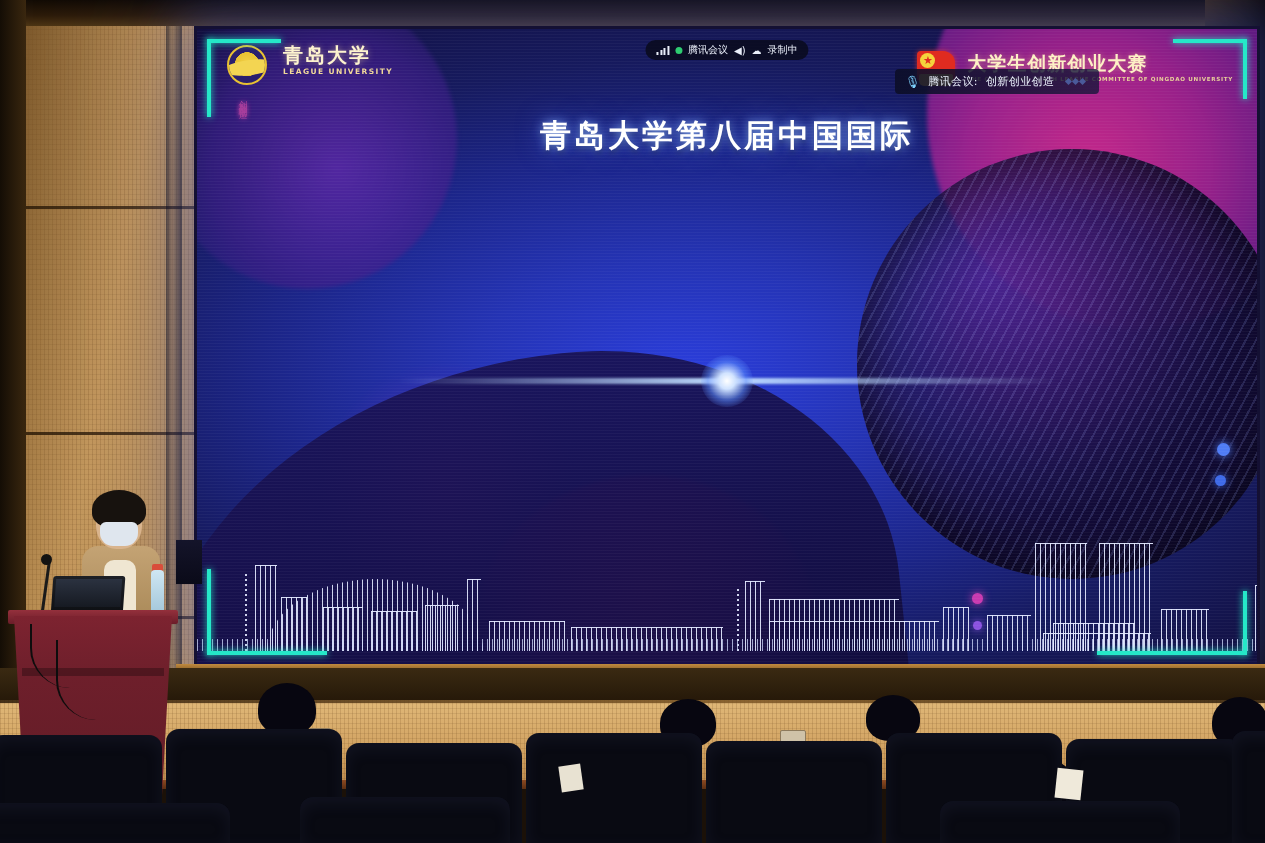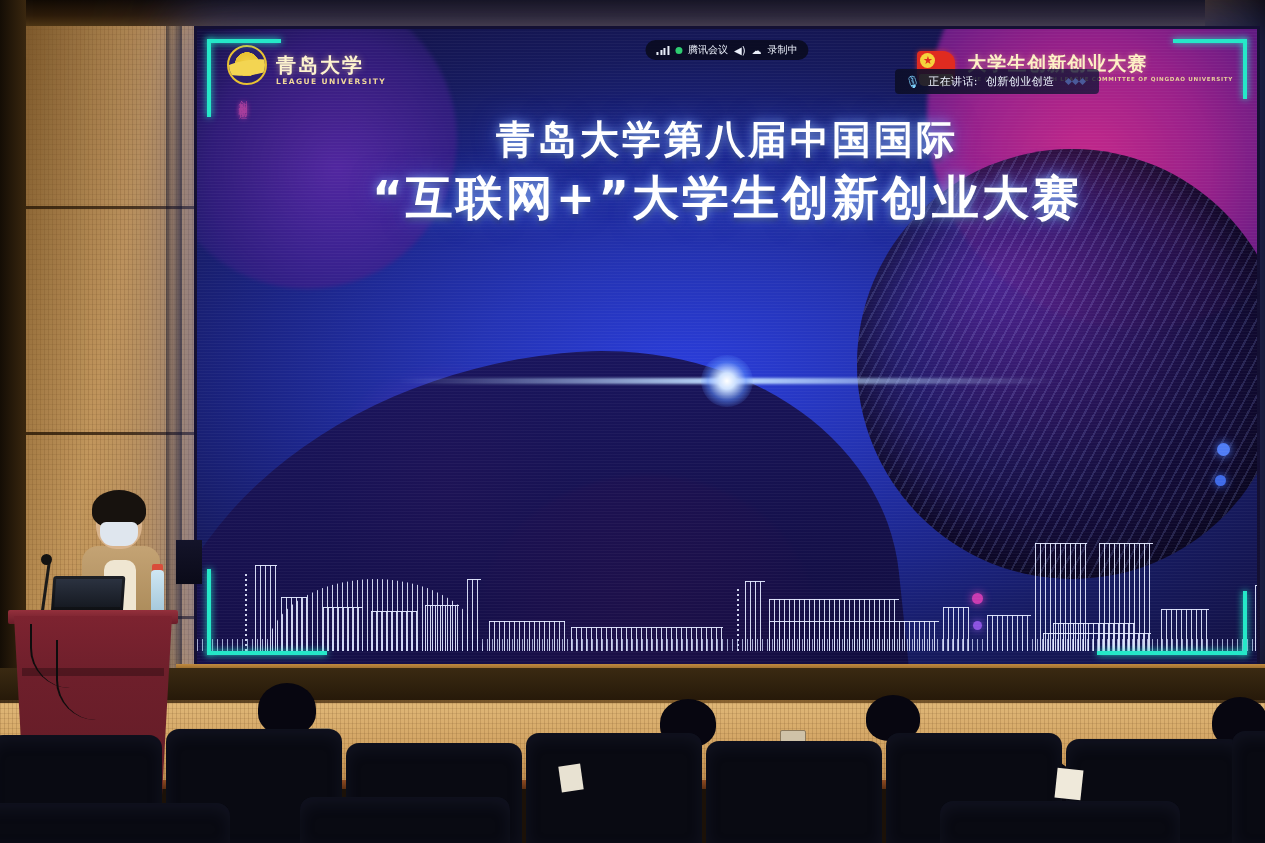--- a/index.html
+++ b/index.html
@@ -89,21 +89,21 @@
   .frm.tl-h { left:10px; top:10px; width:74px; height:4px; }
   .frm.tl-v { left:10px; top:10px; width:4px; height:78px; }
   .frm.bl-h { left:10px; bottom:10px; width:120px; height:4px; }
   .frm.bl-v { left:10px; bottom:10px; width:4px; height:86px; }
   .frm.tr-h { right:10px; top:10px; width:74px; height:4px; }
   .frm.tr-v { right:10px; top:10px; width:4px; height:60px; }
   .frm.br-h { right:10px; bottom:10px; width:150px; height:4px; }
   .frm.br-v { right:10px; bottom:10px; width:4px; height:64px; }
 
   
-  .logo-qdu { position:absolute; left:30px; top:16px; display:flex; align-items:flex-end; gap:9px; }
+  .logo-qdu { position:absolute; left:30px; top:16px; display:flex; align-items:flex-start; gap:16px; }
   .qdu-mark { width:40px; height:40px; border-radius:50%;
     background:radial-gradient(circle at 50% 48%, #f2d24a 0%, #e8c132 46%, #2a1f6e 47%, #2a1f6e 100%);
     position:relative; border:2px solid #e8c132; overflow:hidden; }
   .qdu-mark:after { content:""; position:absolute; left:-4px; top:13px; width:50px; height:15px;
     background:#f3d552; transform:rotate(-7deg); border-radius:50%/40%; }
   .qdu-txt { line-height:1; }
   .qdu-cn { font-size:20px; font-weight:bold; color:#fdf3cf; letter-spacing:2px;
     font-family:"DejaVu Serif","Liberation Serif",serif; text-shadow:0 0 6px rgba(255,230,150,.5); }
   .qdu-en { font-size:7.5px; color:#f0d89a; letter-spacing:1.4px; margin-top:3px; font-weight:bold; }
 
@@ -122,21 +122,21 @@
   
   .vstrip { position:absolute; left:38px; top:64px; width:14px; height:118px;
     writing-mode:vertical-rl; font-size:9px; color:#d04ba8; opacity:.75; letter-spacing:2px;
     text-shadow:0 0 5px #d04ba8; }
 
   
   .titles { position:absolute; left:0; right:0; top:88px; text-align:center; }
   .t-line { color:#ffffff; font-weight:bold; letter-spacing:3px; line-height:1.18;
     font-family:"DejaVu Sans","Liberation Sans",sans-serif;
     text-shadow:0 0 10px rgba(140,180,255,.85), 0 0 26px rgba(80,120,255,.6), 0 3px 5px rgba(0,0,0,.45); }
-  .t1 { font-size:39px; }
+  .t1 { font-size:31px; }
   .t2 { font-size:47px; margin-top:7px; }
   .t3 { font-size:52px; margin-top:12px; font-weight:bold; letter-spacing:5px;
     color:#f4563c; -webkit-text-stroke:1.5px #ffd9cf;
     text-shadow:0 0 14px rgba(255,90,60,.75), 0 0 34px rgba(255,70,40,.45), 0 3px 6px rgba(0,0,0,.4); }
 
   
   .mtg-bar { position:absolute; left:50%; top:11px; transform:translateX(-50%);
     background:rgba(8,10,26,.82); border-radius:11px; padding:3px 11px;
     display:flex; align-items:center; gap:6px; }
   .mtg-bar span, .mtg-bar div { font-size:10px; color:#e9eef9; }
@@ -311,40 +311,39 @@
           <div class="cyl-base"></div>
         </div>
         <div class="cyl-txt">
           <div class="cyl-cn">大学生创新创业大赛</div>
           <div class="cyl-en">THE COMMUNIST YOUTH LEAGUE COMMITTEE OF QINGDAO UNIVERSITY</div>
         </div>
       </div>
 
       <div class="titles">
         <div class="t-line t1">青岛大学第八届中国国际</div>
-        <div class="t-line t2">“互联网+”大学生创新创业大赛</div>
       </div>
 
       <div class="mtg-bar">
         <div class="sig">
             <i></i>
             <i></i>
             <i></i>
             <i></i>
           </div>
         <div class="dot-green"></div>
         <span>腾讯会议</span>
         <span class="spk-ico">◀)</span>
         <span class="rec-cloud">☁</span>
         <span>录制中</span>
       </div>
 
       <div class="speaking">
         <span class="mic">🎙</span>
-        <span class="nm">正在讲话:</span>
+        <span class="nm">腾讯会议:</span>
         <span class="nm">创新创业创造</span>
         <span class="wv">
             <b></b>
             <b></b>
             <b></b>
           </span>
       </div>
 
       <div class="frm tl-h"></div>
       <div class="frm tl-v"></div>

